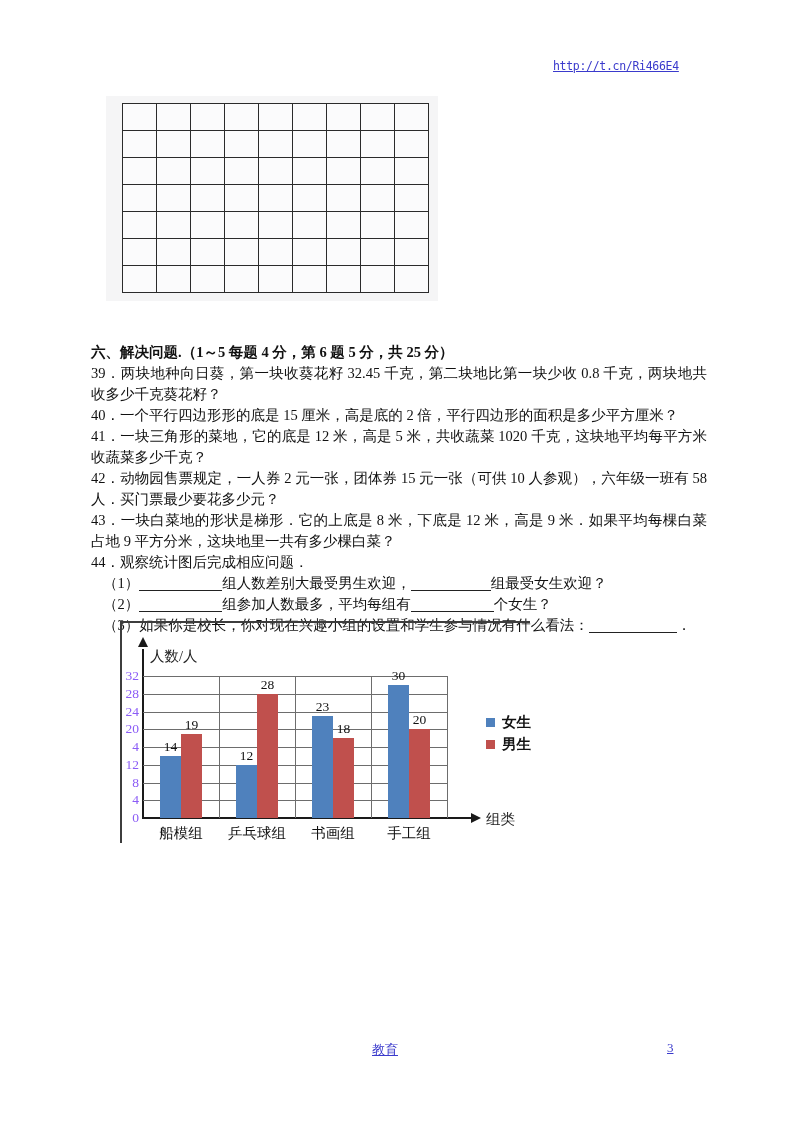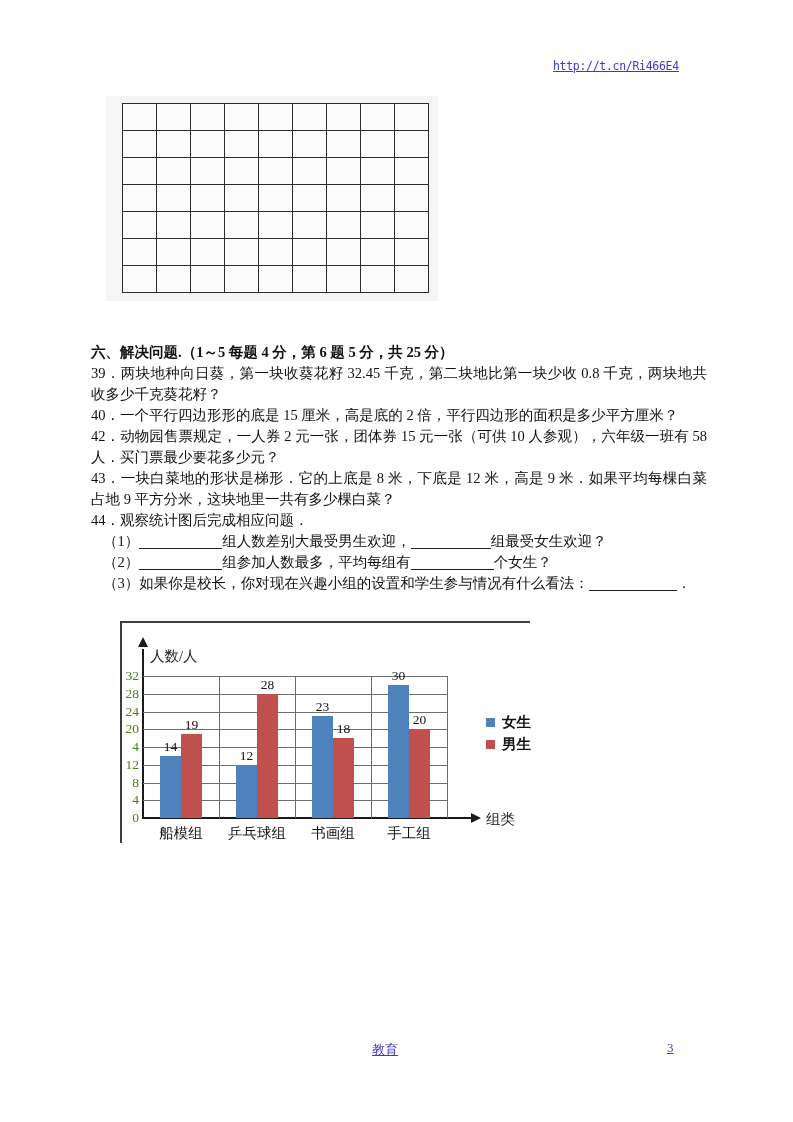--- a/index.html
+++ b/index.html
@@ -26,21 +26,21 @@
   .axis-y{position:absolute;left:22px;top:28px;width:0;height:169px;border-left:2px solid #1a1a1a;}
   .axis-x{position:absolute;left:22px;top:196px;width:331px;height:0;border-top:2px solid #1a1a1a;}
   .arr-up{position:absolute;left:18px;top:16px;width:0;height:0;
           border-left:5px solid transparent;border-right:5px solid transparent;border-bottom:10px solid #1a1a1a;}
   .arr-right{position:absolute;left:351px;top:192px;width:0;height:0;
           border-top:5px solid transparent;border-bottom:5px solid transparent;border-left:10px solid #1a1a1a;}
   .gridline{position:absolute;height:0;border-top:1px solid #6d6d6d;}
   .vline{position:absolute;width:0;border-left:1px solid #6d6d6d;}
   .bar{position:absolute;}
   .bar-label{position:absolute;width:34px;text-align:center;font-size:13.5px;color:#111;}
-  .ytick{position:absolute;left:0;width:19px;text-align:right;font-size:13.5px;color:#4d7c0f;}
+  .ytick{position:absolute;left:0;width:19px;text-align:right;font-size:13.5px;color:#8b5cf6;}
   .xcat{position:absolute;text-align:center;font-size:14.5px;color:#111;}
   .legend-item{position:absolute;left:366px;display:flex;align-items:center;height:18px;font-weight:bold;}
   .legend-swatch{width:9px;height:9px;margin-right:7px;display:inline-block;}
   .footer-site{position:absolute;left:372px;top:1041px;font-size:13px;color:#3a3acc;text-decoration:underline;}
   .footer-page{position:absolute;left:667px;top:1040px;font-size:13px;color:#3a3acc;text-decoration:underline;}
 </style>
 </head>
 <body>
 
 <div class="page">
@@ -128,20 +128,21 @@
             <td></td>
           </tr>
         </tbody>
       </table>
   </div>
 
   <div class="content">
     <p class="section-title">六、解决问题.（1～5 每题 4 分，第 6 题 5 分，共 25 分）</p>
     <p>39．两块地种向日葵，第一块收葵花籽 32.45 千克，第二块地比第一块少收 0.8 千克，两块地共收多少千克葵花籽？</p>
     <p>40．一个平行四边形形的底是 15 厘米，高是底的 2 倍，平行四边形的面积是多少平方厘米？</p>
+    <p>41．一块三角形的菜地，它的底是 12 米，高是 5 米，共收蔬菜 1020 千克，这块地平均每平方米收蔬菜多少千克？</p>
     <p>42．动物园售票规定，一人券 2 元一张，团体券 15 元一张（可供 10 人参观），六年级一班有 58 人．买门票最少要花多少元？</p>
     <p>43．一块白菜地的形状是梯形．它的上底是 8 米，下底是 12 米，高是 9 米．如果平均每棵白菜占地 9 平方分米，这块地里一共有多少棵白菜？</p>
     <p>44．观察统计图后完成相应问题．</p>
     <div id="sub-questions">
         <div class="subline"><span>（1）</span><span class="blank" style="width: 83px;"></span><span>组人数差别大最受男生欢迎，</span><span class="blank" style="width: 80px;"></span><span>组最受女生欢迎？</span></div>
         <div class="subline"><span>（2）</span><span class="blank" style="width: 83px;"></span><span>组参加人数最多，平均每组有</span><span class="blank" style="width: 83px;"></span><span>个女生？</span></div>
         <div class="subline"><span>（3）如果你是校长，你对现在兴趣小组的设置和学生参与情况有什么看法：</span><span class="blank" style="width: 88px;"></span><span>．</span></div>
       </div>
   </div>
 

